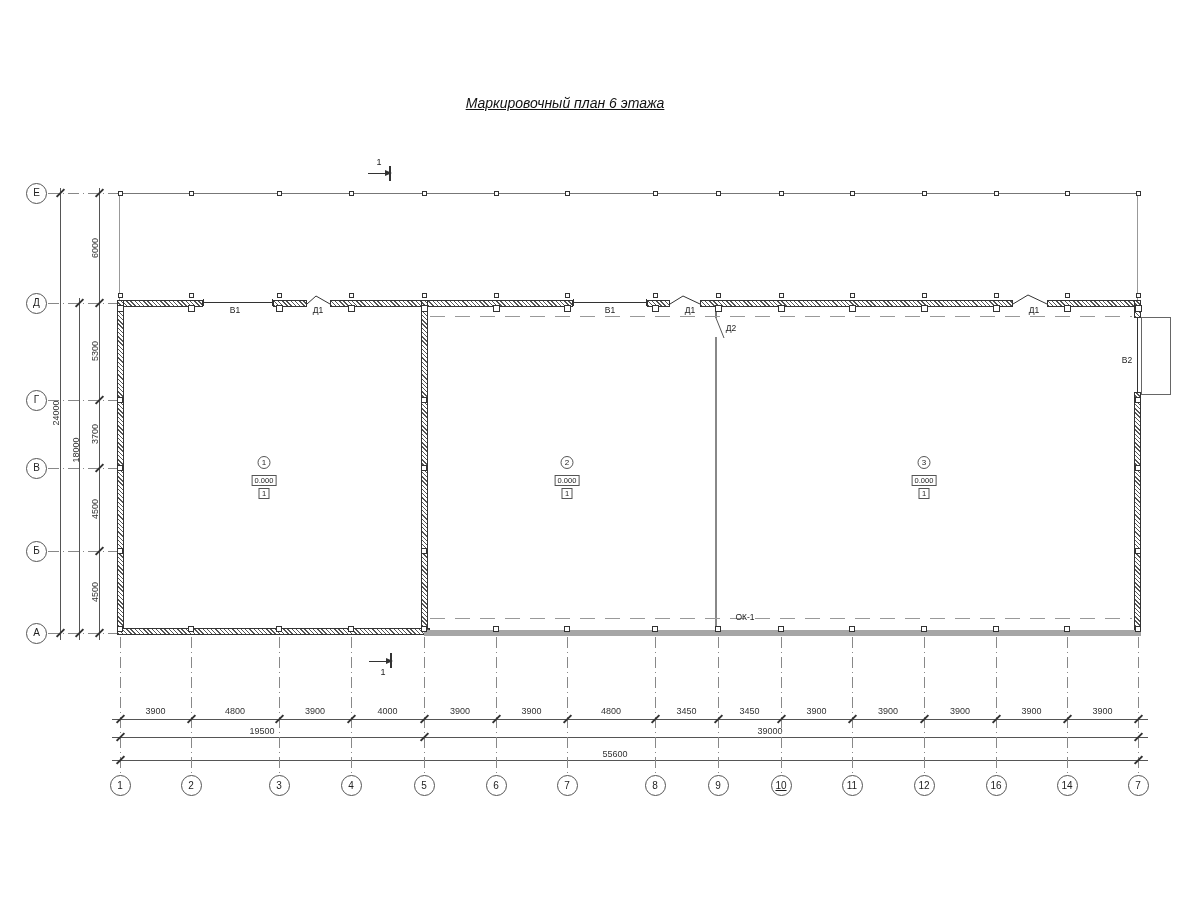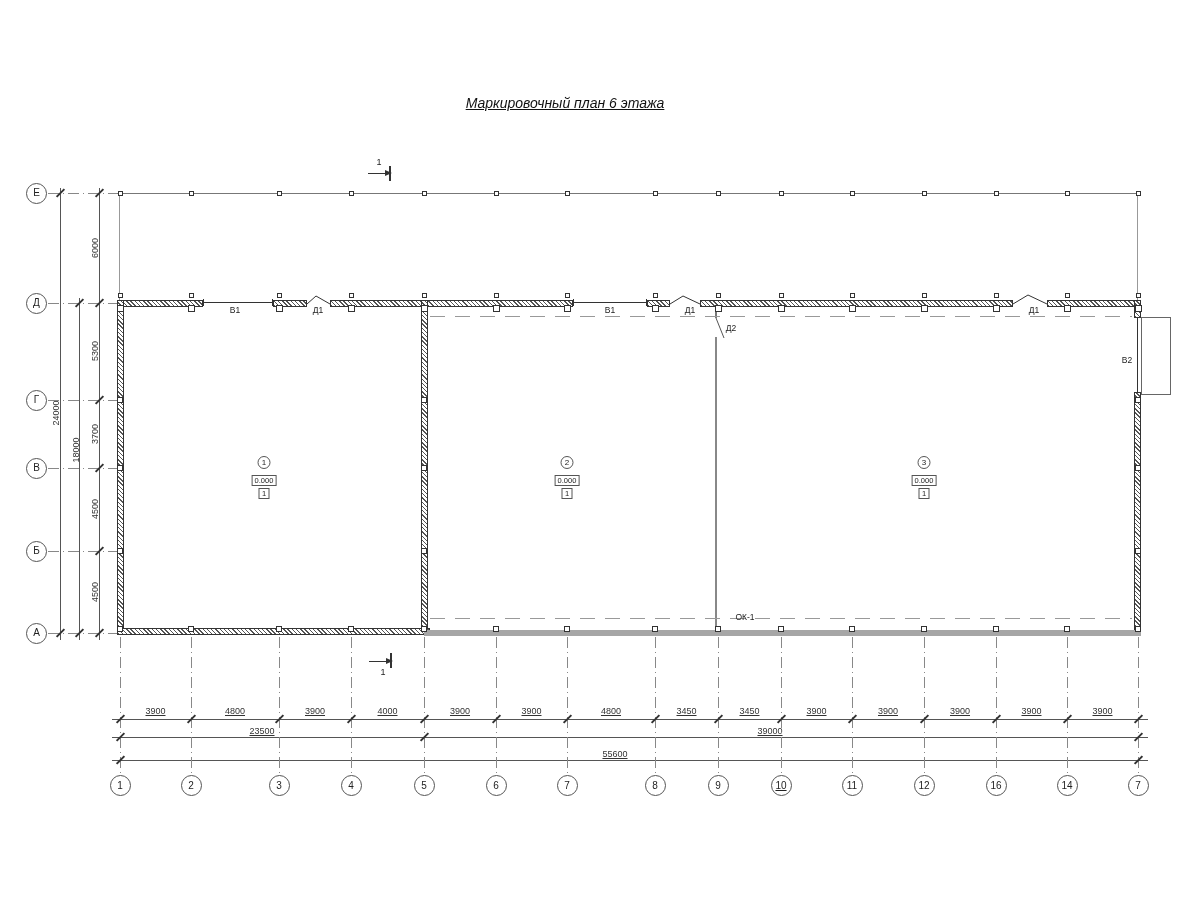--- a/index.html
+++ b/index.html
@@ -17,21 +17,21 @@
          background:repeating-linear-gradient(90deg,#999 0 15px,transparent 15px 25px);}
   .axis-h{position:absolute;height:1px;
          background:repeating-linear-gradient(90deg,#888 0 11px,transparent 11px 15px,#888 15px 16px,transparent 16px 20px);}
   .axis-v{position:absolute;width:1px;
          background:repeating-linear-gradient(180deg,#888 0 11px,transparent 11px 15px,#888 15px 16px,transparent 16px 20px);}
   .sq{position:absolute;box-sizing:border-box;border:1px solid #333;background:#fff;}
   .tick{position:absolute;width:11px;height:2px;background:#333;transform:rotate(-45deg);}
   .bubble{position:absolute;width:21px;height:21px;border:1px solid #555;border-radius:50%;
           background:#fff;display:flex;align-items:center;justify-content:center;
           font-size:10px;line-height:1;color:#222;box-sizing:border-box;}
-  .dimtext{position:absolute;font-size:9px;color:#333;white-space:nowrap;transform:translateX(-50%);text-decoration:underline;}
+  .dimtext{position:absolute;font-size:9px;color:#333;white-space:nowrap;transform:translateX(-50%);}
   .dimtext-v{position:absolute;font-size:9px;color:#333;white-space:nowrap;
              transform:translate(-50%,-50%) rotate(-90deg);}
   .lbl{position:absolute;font-size:8.5px;color:#222;white-space:nowrap;transform:translateX(-50%);}
   .title{position:absolute;left:565px;top:95px;transform:translateX(-50%);
          font-size:14px;font-style:italic;text-decoration:underline;color:#111;white-space:nowrap;}
   .roomnum{position:absolute;width:13px;height:13px;border:1px solid #555;border-radius:50%;
            background:#fff;font-size:8px;line-height:12px;text-align:center;transform:translateX(-50%);box-sizing:border-box;}
   .elevbox{position:absolute;border:1px solid #555;background:#fff;font-size:7.5px;line-height:9px;
            padding:0 2px;transform:translateX(-50%);}
   .typebox{position:absolute;width:11px;height:11px;border:1px solid #555;background:#fff;
@@ -84,21 +84,21 @@
   <div class="dash-h" style="left:430px;top:618px;width:702px;"></div>
 
   <div class="hline" style="left:112px;top:719px;width:1036px;"></div>
   <div class="hline" style="left:112px;top:737px;width:1036px;"></div>
   <div class="hline" style="left:112px;top:760px;width:1036px;"></div>
 
   <div class="vline" style="left:60px;top:188px;height:452px;"></div>
   <div class="vline" style="left:79px;top:298px;height:342px;"></div>
   <div class="vline" style="left:99px;top:188px;height:452px;"></div>
 
-  <div class="dimtext" style="left:262px;top:726px;">23500</div>
+  <div class="dimtext" style="left:262px;top:726px;">19500</div>
   <div class="dimtext" style="left:770px;top:726px;">39000</div>
   <div class="dimtext" style="left:615px;top:749px;">55600</div>
 
   <div class="dimtext-v" style="left:95px;top:248px;">6000</div>
   <div class="dimtext-v" style="left:95px;top:351px;">5300</div>
   <div class="dimtext-v" style="left:95px;top:434px;">3700</div>
   <div class="dimtext-v" style="left:95px;top:509px;">4500</div>
   <div class="dimtext-v" style="left:95px;top:592px;">4500</div>
   <div class="dimtext-v" style="left:76px;top:450px;">18000</div>
   <div class="dimtext-v" style="left:56px;top:413px;">24000</div>

